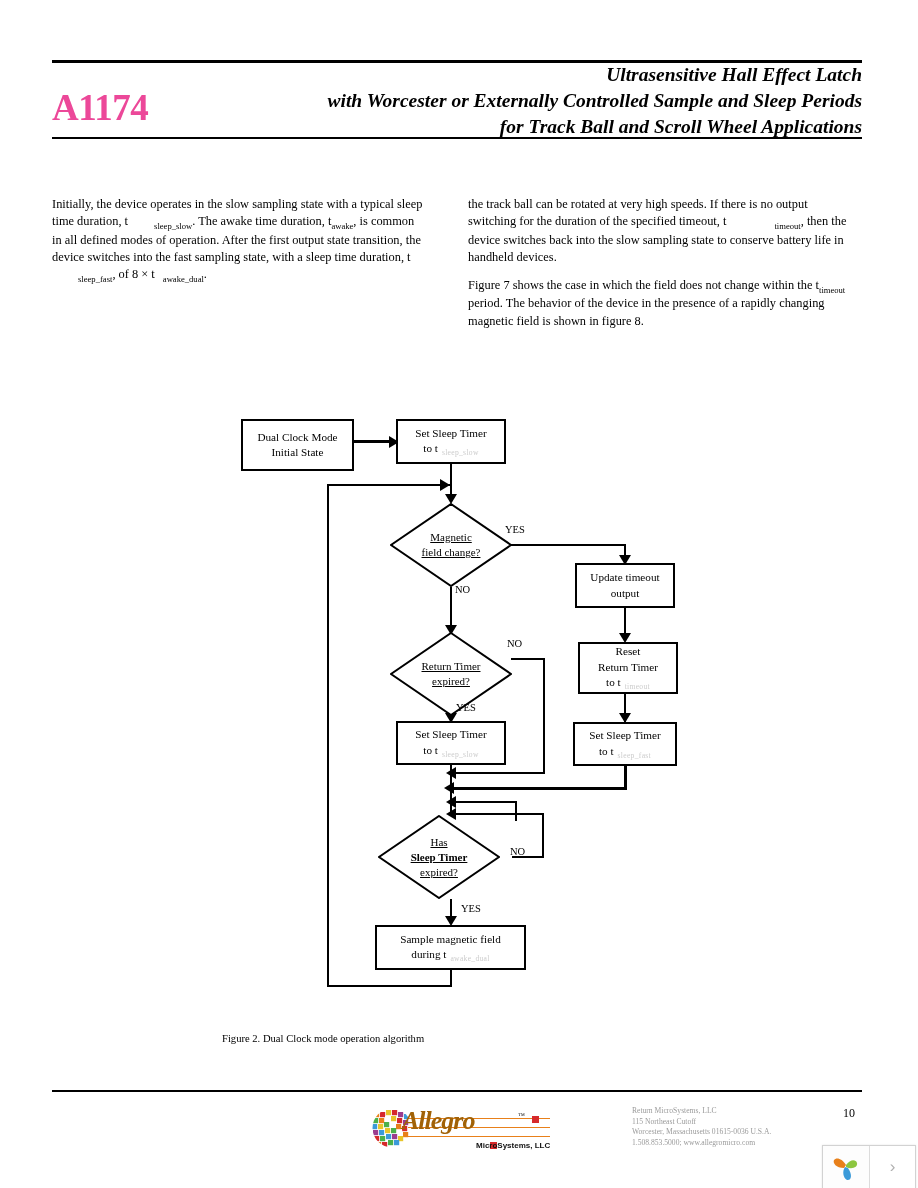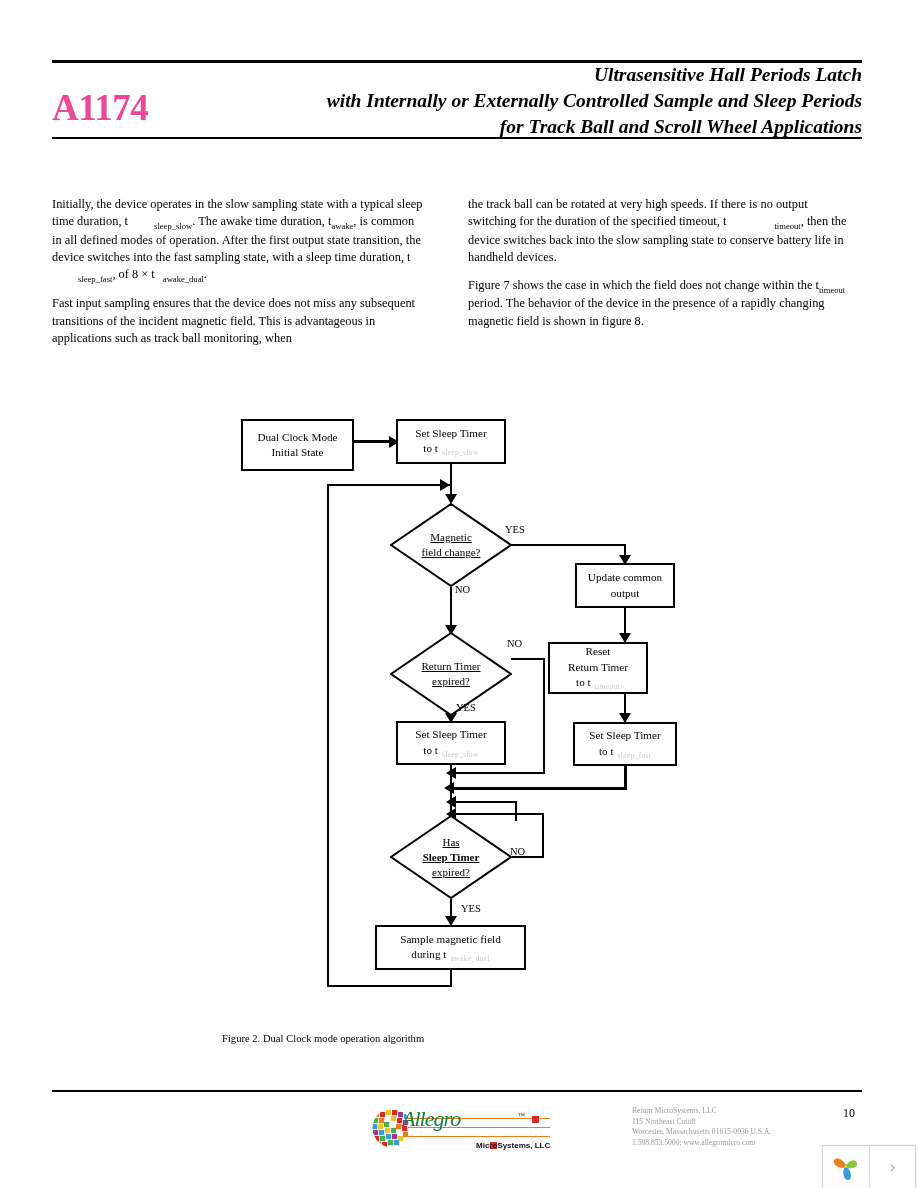--- a/index.html
+++ b/index.html
@@ -134,22 +134,22 @@
     position: absolute; left: 372px; top: 1104px;
     width: 180px; height: 48px;
   }
   .logo-circle {
     position: absolute; left: 0; top: 4px;
     width: 40px; height: 40px;
   }
   .logo-word {
     position: absolute; left: 30px; top: 2px;
     font-family: "Liberation Serif", serif;
-    font-style: italic; font-weight: 400;
-    font-size: 22px; color: #15803d; letter-spacing: -1px;
+    font-style: italic; font-weight: 700;
+    font-size: 26px; color: #a16207; letter-spacing: -1px;
   }
   .logo-tm {
     position: absolute; left: 146px; top: 8px;
     font-size: 7px; color: #111;
   }
   .logo-sub {
     position: absolute; left: 104px; top: 37px;
     font-size: 8px; font-weight: 700;
     font-family: "Liberation Sans", sans-serif;
     color: #111;
@@ -190,29 +190,28 @@
   }
 </style>
 </head>
 <body>
 
 <div class="page">
 
   <div class="hdr-rule-top"></div>
   <div class="part-number">A1174</div>
   <div class="hdr-titles">
-    <div>Ultrasensitive Hall Periods Latch</div>
-    <div>with Internally or Externally Controlled Sample and Sleep Periods</div>
+    <div>Ultrasensitive Hall Effect Latch</div>
+    <div>with Worcester or Externally Controlled Sample and Sleep Periods</div>
     <div>for Track Ball and Scroll Wheel Applications</div>
   </div>
   <div class="hdr-rule-bot"></div>
 
   <div class="col col-left">
     <p class="para"><span>Initially, the device operates in the slow sampling state with a typical sleep time duration, t</span><span class="sub-gap"></span><span class="sub">sleep_slow</span><span>. The awake time duration, t</span><span class="sub">awake</span><span>, is common in all defined modes of operation. After the first output state transition, the device switches into the fast sampling state, with a sleep time duration, t</span><span class="sub-gap"></span><span class="sub">sleep_fast</span><span>, of 8 × t</span><span class="sub-gap-sm"></span><span class="sub">awake_dual</span><span>.</span></p>
-    <p class="para">Fast input sampling ensures that the device does not miss any subsequent transitions of the incident magnetic field. This is advantageous in applications such as track ball monitoring, when</p>
   </div>
 
   <div class="col col-right">
     <p class="para"><span>the track ball can be rotated at very high speeds. If there is no output switching for the duration of the specified timeout, t</span><span class="sub-far"></span><span class="sub">timeout</span><span>, then the device switches back into the slow sampling state to conserve battery life in handheld devices.</span></p>
     <p class="para"><span>Figure 7 shows the case in which the field does not change within the t</span><span class="sub">timeout</span><span> period. The behavior of the device in the presence of a rapidly changing magnetic field is shown in figure 8.</span></p>
   </div>
 
   <div class="flow">
 
     <div class="fbox" style="left:241px; top:19px; width:113px; height:52px;">
@@ -249,28 +248,28 @@
     <div class="flabel" style="left:505px; top:124px;">YES</div>
     <div class="ln lnh" style="left:511px; top:144px; width:114px;"></div>
     <div class="ln lnv" style="left:624px; top:144px; height:17px;"></div>
     <div class="arrow-d" style="left:619px; top:155px;"></div>
 
     <div class="flabel" style="left:455px; top:184px;">NO</div>
     <div class="ln lnv" style="left:450px; top:187px; height:45px;"></div>
     <div class="arrow-d" style="left:445px; top:225px;"></div>
 
     <div class="fbox" style="left:575px; top:163px; width:100px; height:45px;">
-      <span>Update common</span>
+      <span>Update timeout</span>
       <span class="l2">output</span>
     </div>
 
     <div class="ln lnv" style="left:624px; top:208px; height:32px;"></div>
     <div class="arrow-d" style="left:619px; top:233px;"></div>
 
-    <div class="fbox" style="left:548px; top:242px; width:100px; height:52px;">
+    <div class="fbox" style="left:578px; top:242px; width:100px; height:52px;">
       <span>Reset</span>
       <span class="l2">Return Timer</span>
       <span class="l2"><span>to t</span><span class="gsub">timeout</span></span>
     </div>
 
     <div class="ln lnv" style="left:624px; top:294px; height:28px;"></div>
     <div class="arrow-d" style="left:619px; top:313px;"></div>
 
     <div class="diamond" style="left:390px; top:232px; width:122px; height:84px;">
       <svg class="dshape" viewBox="0 0 122 84" preserveAspectRatio="none">
@@ -312,21 +311,21 @@
     <div class="ln lnv" style="left:515px; top:401px; height:20px;"></div>
     <div class="arrow-l" style="left:446px; top:396px;"></div>
 
     <div class="ln lnv" style="left:450px; top:375px; height:38px;"></div>
 
     <div class="ln lnh" style="left:450px; top:413px; width:94px;"></div>
     <div class="arrow-l" style="left:446px; top:408px;"></div>
     <div class="ln lnv" style="left:542px; top:413px; height:45px;"></div>
     <div class="ln lnh" style="left:512px; top:456px; width:32px;"></div>
 
-    <div class="diamond" style="left:390px; top:415px; width:122px; height:84px;">
+    <div class="diamond" style="left:378px; top:415px; width:122px; height:84px;">
       <svg class="dshape" viewBox="0 0 122 84" preserveAspectRatio="none">
         <polygon points="61,1 121,42 61,83 1,42" fill="#ffffff" stroke="#000000" stroke-width="2"></polygon>
       </svg>
       <div class="dtext">
         <span>Has</span>
         <span class="bold">Sleep Timer</span>
         <span>expired?</span>
       </div>
     </div>
 

